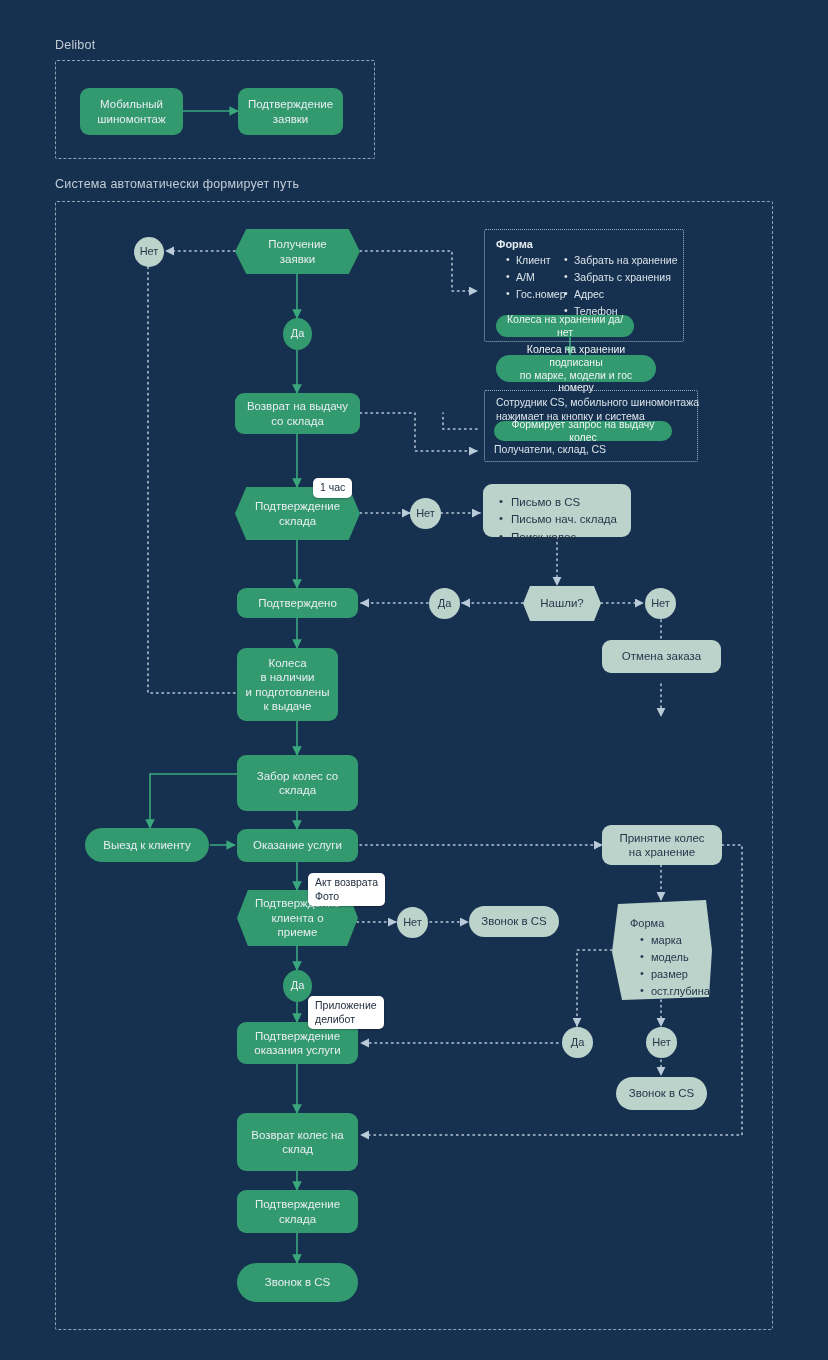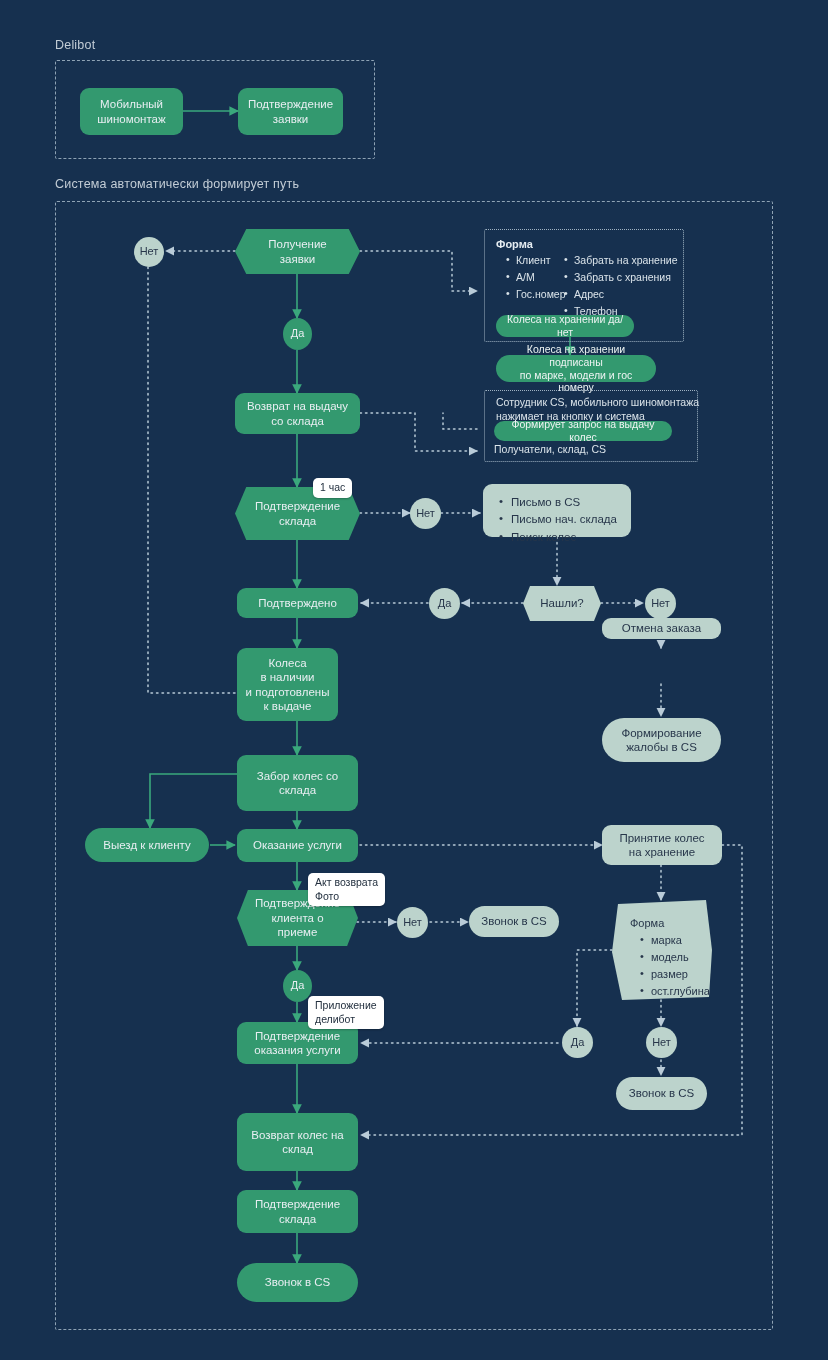--- a/index.html
+++ b/index.html
@@ -289,24 +289,22 @@
   <div class="node circle" style="left:410px; top:498px; width:31px; height:31px;">Нет</div>
 
   <div class="node" style="left:237px; top:588px; width:121px; height:30px;">Подтверждено</div>
 
   <div class="node circle" style="left:429px; top:588px; width:31px; height:31px;">Да</div>
 
   <div class="node hex light" style="left:523px; top:586px; width:78px; height:35px;">Нашли?</div>
 
   <div class="node circle" style="left:645px; top:588px; width:31px; height:31px;">Нет</div>
 
-  <div class="node light" style="left:602px; top:618px; width:119px; height:21px;">Отмена заказа</div>
-
-  <div class="node light pill" style="left:602px; top:718px; width:119px; height:44px;">Формирование
-жалобы в CS</div>
+  <div class="node light" style="left:602px; top:640px; width:119px; height:33px;">Отмена заказа</div>
+
 
   <div class="node" style="left:237px; top:648px; width:101px; height:73px;">Колеса
 в наличии
 и подготовлены
 к выдаче</div>
 
   <div class="node" style="left:237px; top:755px; width:121px; height:56px;">Забор колес со
 склада</div>
 
   <div class="node pill" style="left:85px; top:828px; width:124px; height:34px;">Выезд к клиенту</div>

